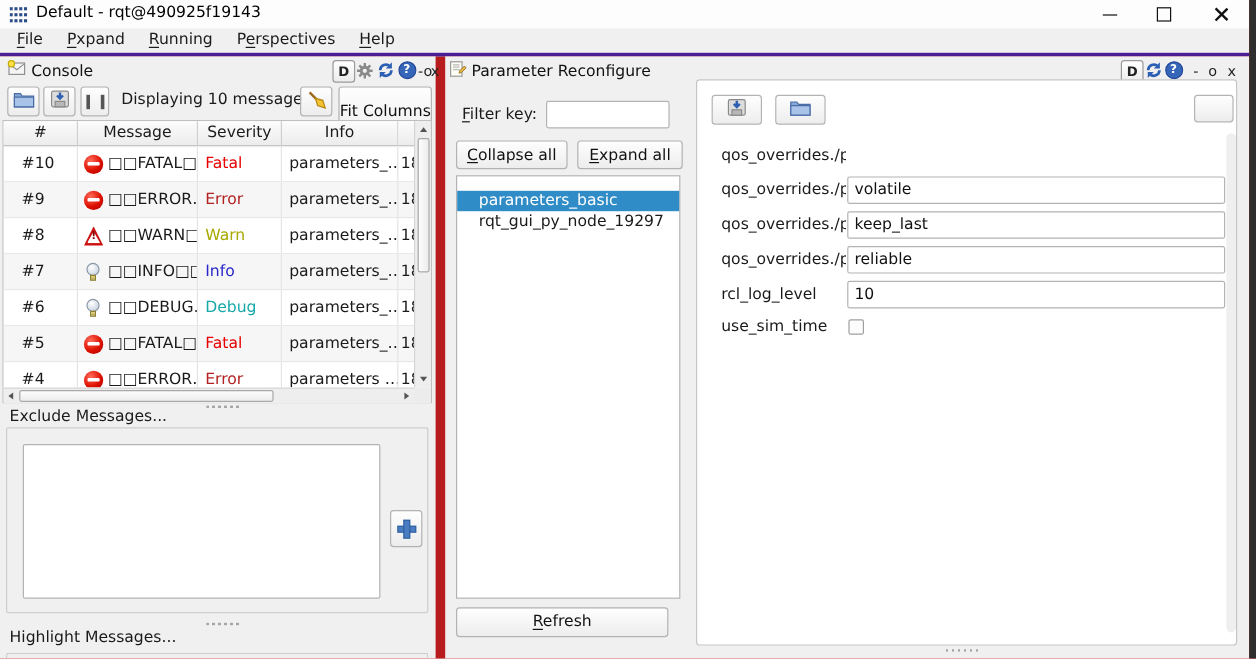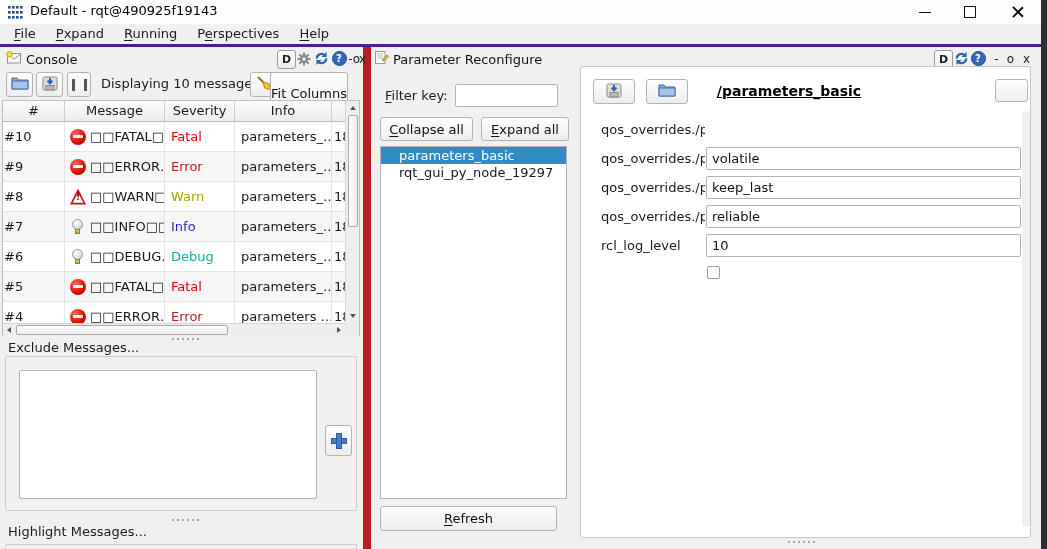--- a/index.html
+++ b/index.html
@@ -40,21 +40,21 @@
   
   .tbl{position:absolute;left:2px;top:53px;width:358px;height:236px;background:#fff;border:1px solid #bfbfbf;box-sizing:border-box}
   .thead{display:flex;height:21px}
   .th{box-sizing:border-box;border-right:1px solid #cfcfcf;border-bottom:1px solid #b9b9b9;
       background:linear-gradient(#fcfcfc,#ececec);text-align:center;line-height:20px;font-size:13px;overflow:hidden}
   .c0{width:62px}.c1{width:100px}.c2{width:70px}.c3{width:97px}.c4{flex:1}
   .rows{position:absolute;left:0;top:21px;width:343px;height:201px;overflow:hidden}
   .trow{display:flex;height:30px;border-bottom:1px solid #e4e4e4;background:#fff;box-sizing:border-box}
   .trow.alt{background:#f6f6f6}
   .td{box-sizing:border-box;border-right:1px solid #e4e4e4;display:flex;align-items:center;font-size:13px;overflow:hidden;white-space:nowrap}
-  .td.c0{padding-left:1px}.td.c1{padding-left:5px;gap:4px}.td.c2{padding-left:6px}.td.c3{padding-left:6px}.td.c4{padding-left:2px}
+  .td.c0{padding-left:15px}.td.c1{padding-left:5px;gap:4px}.td.c2{padding-left:6px}.td.c3{padding-left:6px}.td.c4{padding-left:2px}
   .sev[data-sev="fatal"]{color:#e60000}.sev[data-sev="error"]{color:#b22222}.sev[data-sev="warn"]{color:#a8a800}
   .sev[data-sev="info"]{color:#2727cc}.sev[data-sev="debug"]{color:#18a8a8}
   .msg-icon{width:16px;height:16px;flex:0 0 16px;position:relative;display:inline-block}
   .msg-icon[data-icon="no-entry-icon"]{background:radial-gradient(circle at 35% 30%,#ff6a5a 0%,#dd1000 55%,#a80000 100%);border-radius:50%}
   .msg-icon[data-icon="no-entry-icon"]::after{content:"";position:absolute;left:3px;right:3px;top:6.5px;height:3px;background:#fff;border-radius:1px}
   .msg-icon[data-icon="warning-icon"]{background:#cc1111;clip-path:polygon(50% 0,100% 100%,0 100%)}
   .msg-icon[data-icon="warning-icon"]::before{content:"";position:absolute;left:2.5px;right:2.5px;top:4.5px;bottom:1.8px;background:#fff;clip-path:polygon(50% 0,100% 100%,0 100%)}
   .msg-icon[data-icon="warning-icon"]::after{content:"!";position:absolute;left:0;top:3.5px;width:100%;text-align:center;font-size:9px;font-weight:bold;color:#7a0000}
   .msg-icon[data-icon="bulb-icon"]::before{content:"";position:absolute;left:2px;top:0;width:11px;height:11px;border-radius:50%;
       background:radial-gradient(circle at 35% 30%,#ffffff,#d4dde6 65%,#9fb0c0);border:1px solid #8a98a8;box-sizing:border-box}
@@ -74,21 +74,21 @@
   .arr-right{border-width:3.5px 0 3.5px 4.5px;border-color:transparent transparent transparent #555}
   
   .section-label{position:absolute;font-size:13px;color:#1a1a1a;white-space:nowrap}
   .frame{position:absolute;border:1px solid #cdcdcd;border-radius:2px;box-sizing:border-box}
   .listbox{position:absolute;background:#fff;border:1px solid #b3b3b3;border-radius:2px;box-sizing:border-box}
   .dots{position:absolute;width:28px;height:2px;background-image:repeating-linear-gradient(90deg,#a6a6a6 0 2px,transparent 2px 5px)}
   .plus-icon{position:relative;width:14px;height:14px}
   .plus-icon::before{content:"";position:absolute;left:0;top:5px;width:14px;height:4px;background:#4a7cc2;box-shadow:0 0 0 1px #2d5fa0}
   .plus-icon::after{content:"";position:absolute;left:5px;top:0;width:4px;height:14px;background:#4a7cc2;box-shadow:0 0 0 1px #2d5fa0}
   
-  .tree{position:absolute;left:9px;top:99px;width:187px;height:353px;background:#fff;border:1px solid #b3b3b3;box-sizing:border-box;padding-top:0}
+  .tree{position:absolute;left:9px;top:99px;width:187px;height:353px;background:#fff;border:1px solid #b3b3b3;box-sizing:border-box;padding-top:12px}
   .tree-item{height:17px;line-height:17px;padding-left:18px;font-size:13px;white-space:nowrap;overflow:hidden}
   .tree-item.selected{background:#308cc6;color:#fff}
   .editor{position:absolute;left:209px;top:19px;width:451px;height:472px;background:#fff;border:1px solid #c6c6c6;border-radius:3px;box-sizing:border-box}
   .node-title{position:absolute;left:108px;top:16px;width:200px;text-align:center;font-weight:bold;text-decoration:underline;font-size:14px;color:#000}
   .param-label{position:absolute;left:20px;width:104px;height:23px;line-height:23px;font-size:13px;overflow:hidden;white-space:nowrap}
   .param-input{position:absolute;left:125px;width:315px;height:23px}
   .param-input.disabled{background:#f2f2f2;color:#a8a8a8;border-color:#cfcfcf}
   .checkbox{position:absolute;left:126px;top:199px;width:13px;height:13px;background:#fdfdfd;border:1px solid #9f9f9f;border-radius:2px;box-sizing:border-box}
   .groove{position:absolute;left:441px;top:44px;width:8px;height:416px;background:#efefef;border-radius:4px}
 </style>
@@ -189,21 +189,21 @@
     <span class="btn" style="left:67px;top:25px;width:24px;height:25px">
       <span class="pause-icon"></span>
     </span>
     <span class="section-label" style="left:101px;top:29px">Displaying 10 messages</span>
     <span class="btn" style="left:250px;top:25px;width:27px;height:25px">
       <span><svg width="16" height="16" viewBox="0 0 16 16">
             <line x1="2" y1="2" x2="8" y2="8" stroke="#9a6a1a" stroke-width="2"></line>
             <path d="M7 7 L13 8.6 L15 15 L8.6 13 Z" fill="#f2c335" stroke="#b8860b"></path>
           </svg></span>
     </span>
-    <span class="btn" style="left:270px;top:25px;width:78px;height:42px">Fit Columns</span>
+    <span class="btn" style="left:282px;top:25px;width:78px;height:42px">Fit Columns</span>
 
     <div class="tbl">
       <div class="thead">
         <div class="th c0">#</div>
         <div class="th c1">Message</div>
         <div class="th c2">Severity</div>
         <div class="th c3">Info</div>
         <div class="th c4"></div>
       </div>
       <div class="rows">
@@ -367,37 +367,37 @@
               <rect x="4" y="9.5" width="8" height="4.5" fill="#b8b8b8" stroke="#8a8a8a"></rect>
               <path d="M8 2 v4.2 M5.5 4.6 L8 7.2 L10.5 4.6" stroke="#2d5fb3" stroke-width="2" fill="none"></path>
             </svg></span>
       </span>
       <span class="btn" style="left:65px;top:12px;width:42px;height:25px">
         <span><svg width="18" height="14" viewBox="0 0 18 14">
               <path d="M1 2 h5 l1.5 2 H17 v9 H1 z" fill="#89a9d8" stroke="#4a6da8"></path>
               <path d="M1 5 h16 v8 H1 z" fill="#a8c2e8" stroke="#4a6da8"></path>
             </svg></span>
       </span>
-      <div class="node-title">/parameters_basic</div>
       <span class="btn" style="left:414px;top:12px;width:33px;height:23px"></span>
 
       <div class="param-label" style="top:51px">qos_overrides./pa</div>
 
       <div class="param-label" style="top:80px">qos_overrides./pa</div>
       <input class="tinput param-input" style="top: 80px;" value="volatile">
 
       <div class="param-label" style="top:109px">qos_overrides./pa</div>
       <input class="tinput param-input" style="top: 109px;" value="keep_last">
 
       <div class="param-label" style="top:138px">qos_overrides./pa</div>
       <input class="tinput param-input" style="top: 138px;" value="reliable">
 
       <div class="param-label" style="top:167px">rcl_log_level</div>
       <input class="tinput param-input" style="top: 167px;" value="10">
 
+      <div class="param-label" style="top:194px">use_sim_time</div>
       <span class="checkbox"></span>
 
       <div class="groove"></div>
     </div>
 
     <span class="dots" style="left:417px;top:494px"></span>
   </div>
 
   <div class="edge-strip"></div>
 </div>

